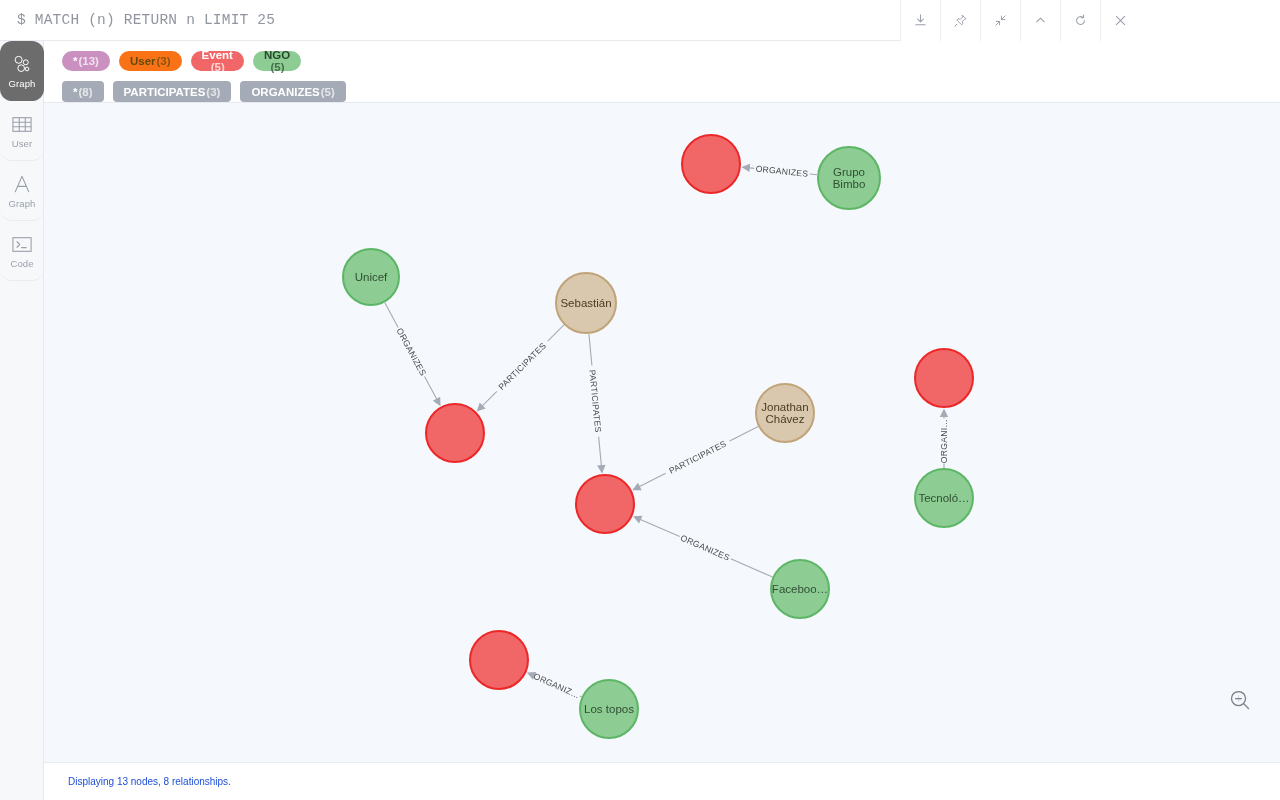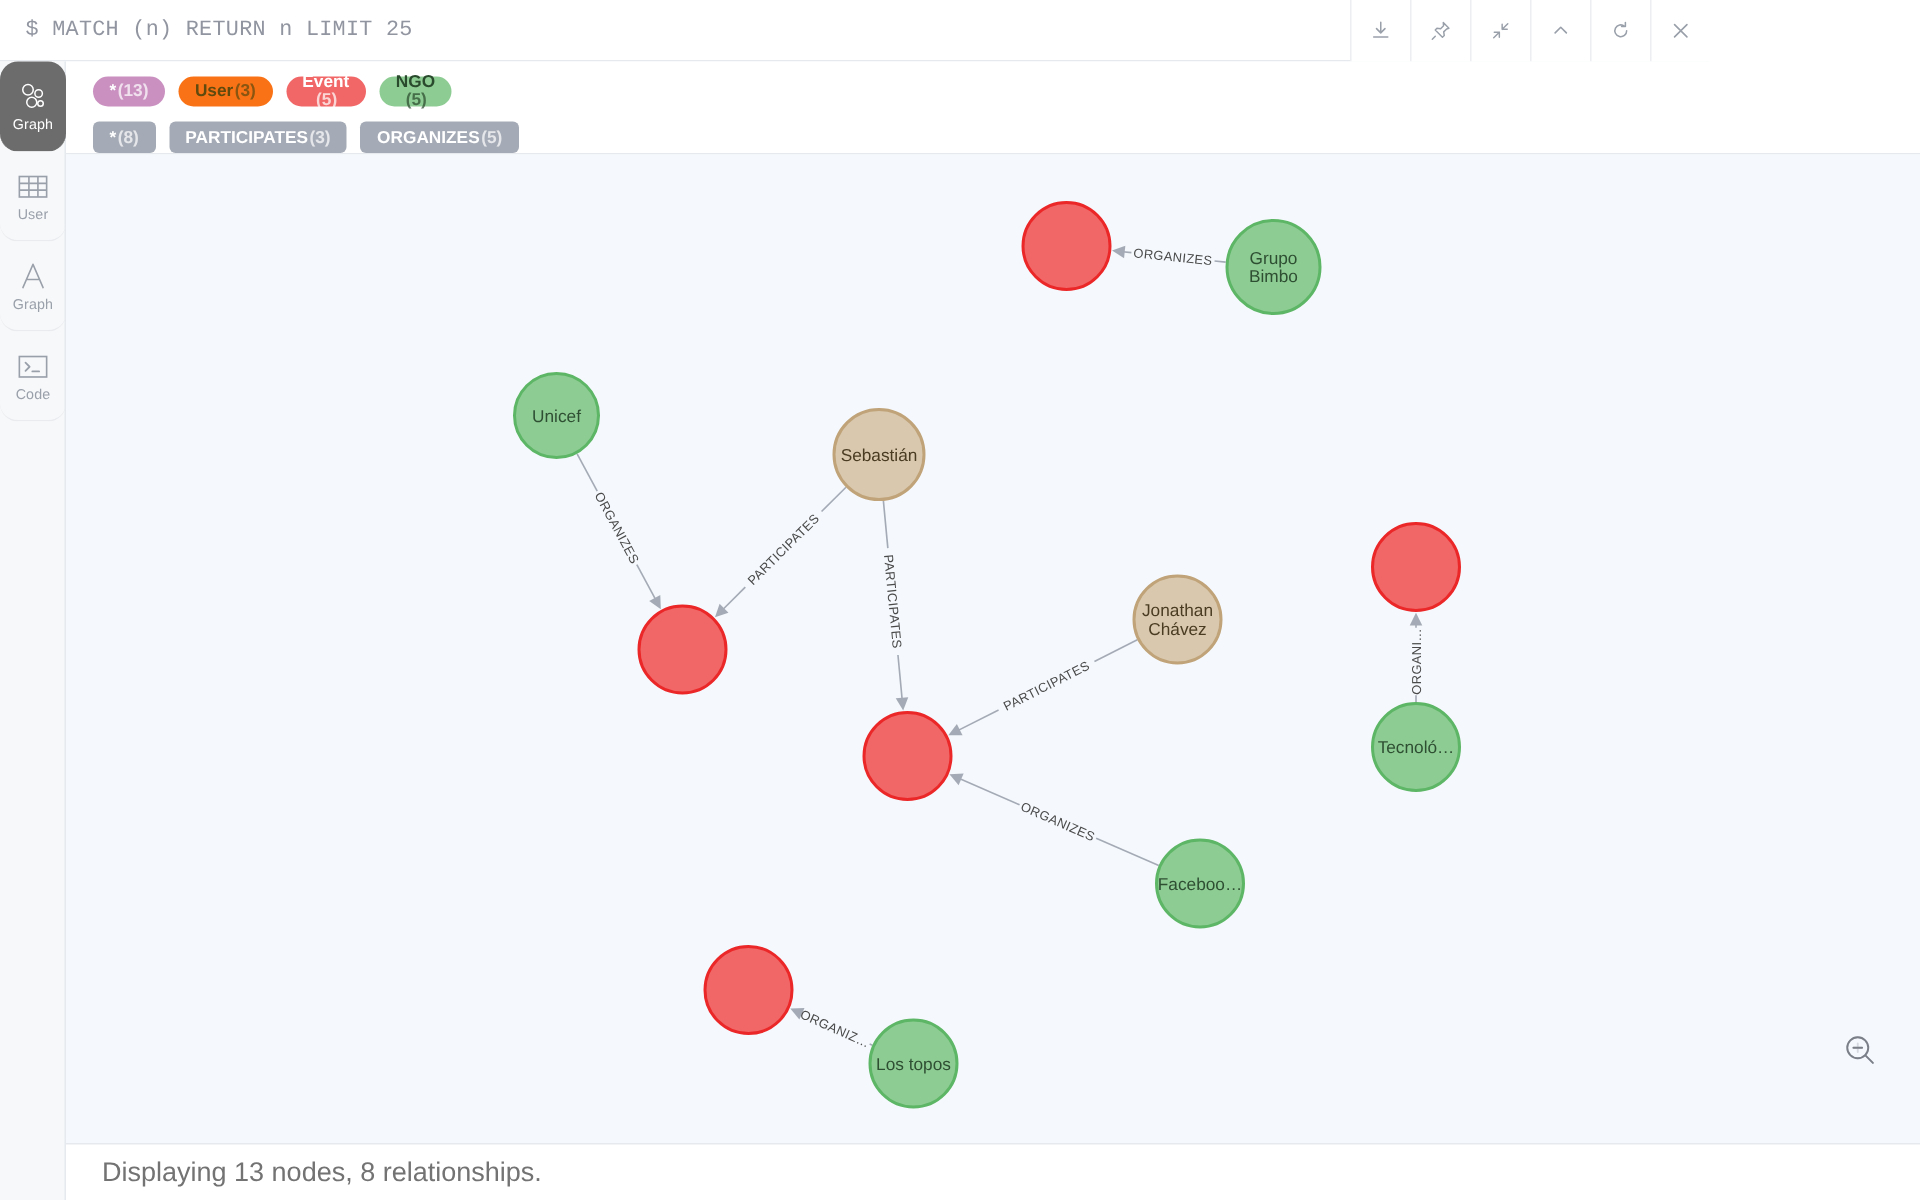--- a/index.html
+++ b/index.html
@@ -85,21 +85,21 @@
     width: 44px; height: 33px; display: flex; align-items: center; justify-content: center;
     cursor: pointer;
   }
 
   
   .statusbar {
     position: absolute; left: 44px; top: 762px; width: 1236px; height: 38px;
     background: #fff; border-top: 1px solid #e6e9ee;
     display: flex; align-items: center; padding-left: 24px;
   }
-  .status-text { font-size: 18px; color: #737373; }
+  .status-text { font-size: 10px; color: #1d4ed8; }
   .statusbar-left-pad {
     position: absolute; left: 0; top: 762px; width: 44px; height: 38px; background: #f7f8fa;
     border-right: 1px solid #e6e9ee;
   }
 </style>
 </head>
 <body>
 
 <div id="app">
 

